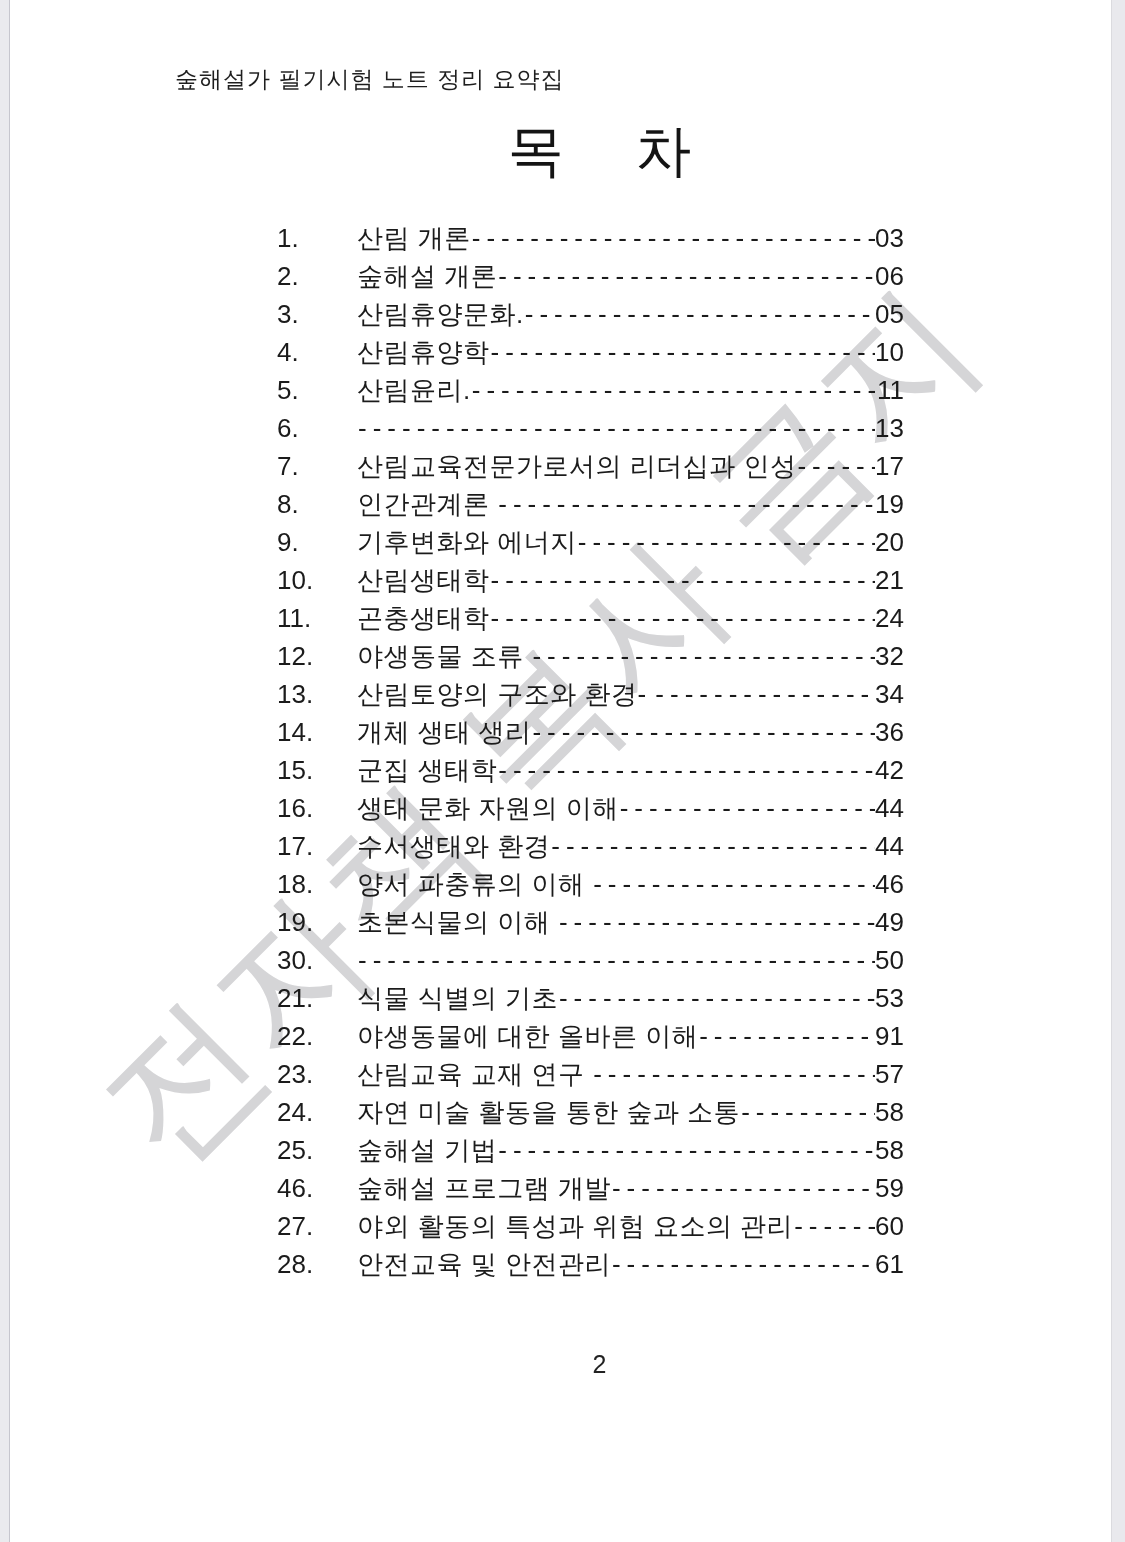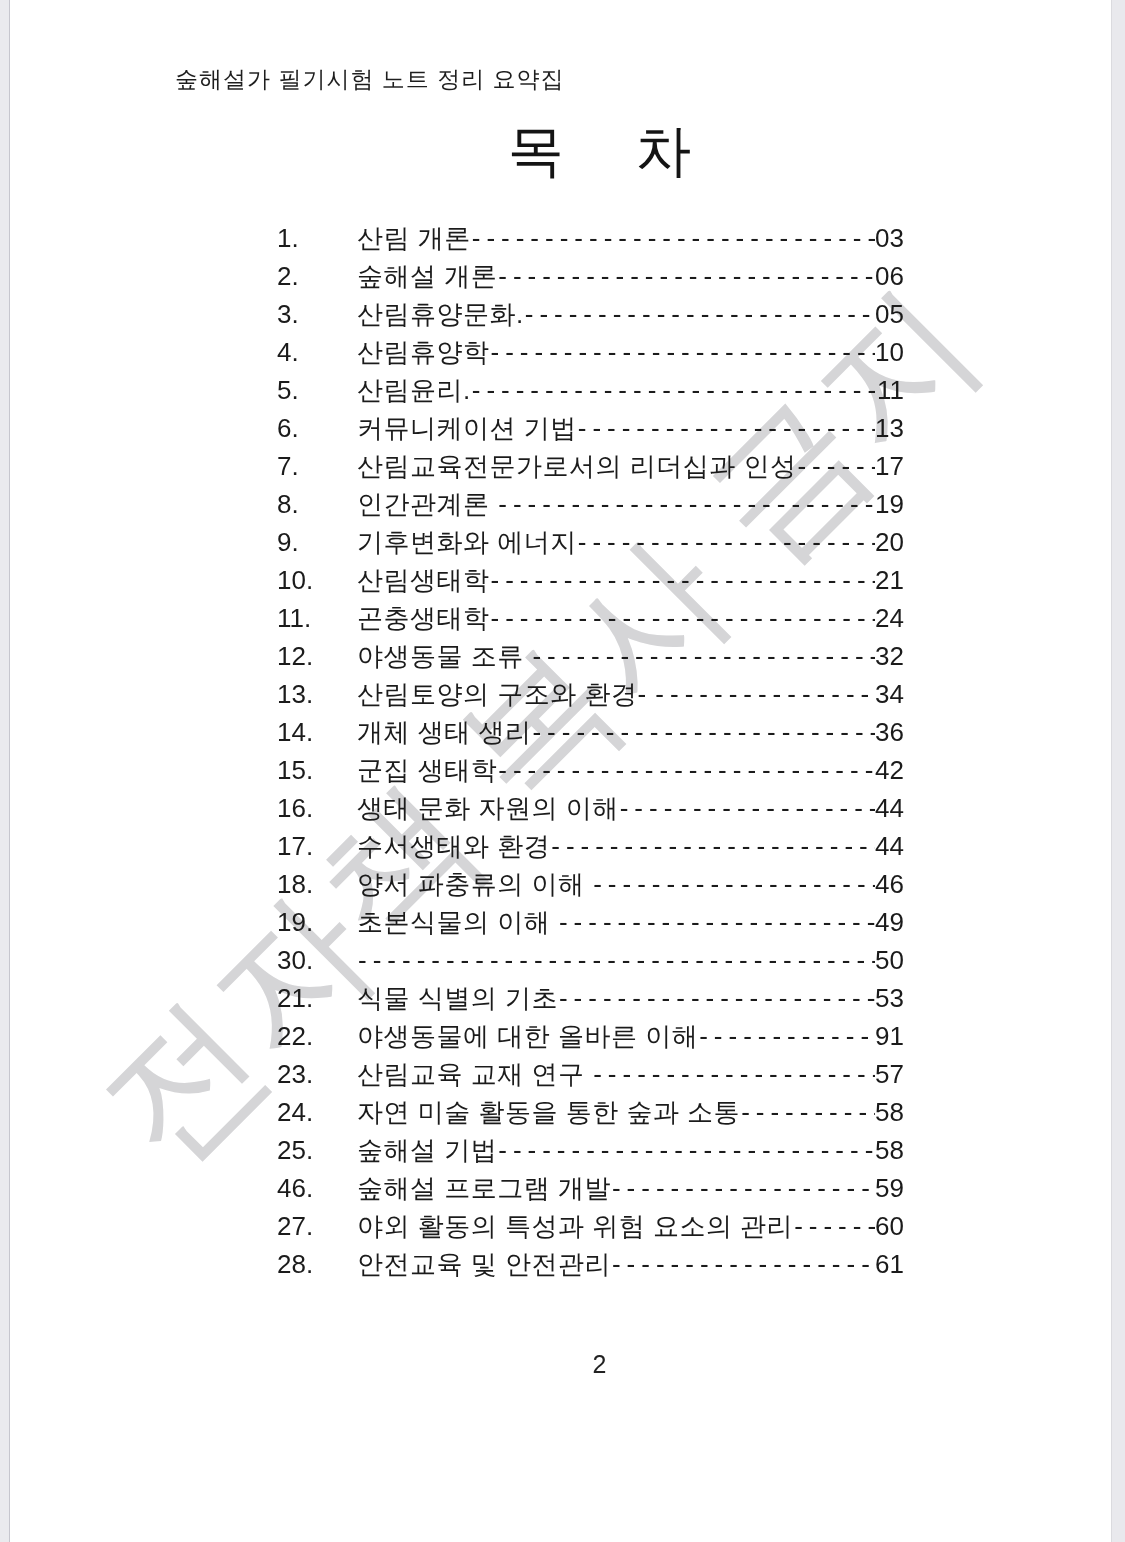--- a/index.html
+++ b/index.html
@@ -161,21 +161,20 @@
           <span class="toc-page">10</span>
         </div>
         <div class="toc-row">
           <span class="toc-num">5.</span>
           <span class="toc-title">산림윤리.</span>
           <span class="toc-leader">--------------------------------------------------------------------------------------------------------------------------------------------------------------------------------------------------------</span>
           <span class="toc-page">11</span>
         </div>
         <div class="toc-row">
           <span class="toc-num">6.</span>
-          <span class="toc-title">커뮤니케이션 기법</span>
           <span class="toc-leader">--------------------------------------------------------------------------------------------------------------------------------------------------------------------------------------------------------</span>
           <span class="toc-page">13</span>
         </div>
         <div class="toc-row">
           <span class="toc-num">7.</span>
           <span class="toc-title">산림교육전문가로서의 리더십과 인성</span>
           <span class="toc-leader">--------------------------------------------------------------------------------------------------------------------------------------------------------------------------------------------------------</span>
           <span class="toc-page">17</span>
         </div>
         <div class="toc-row">

